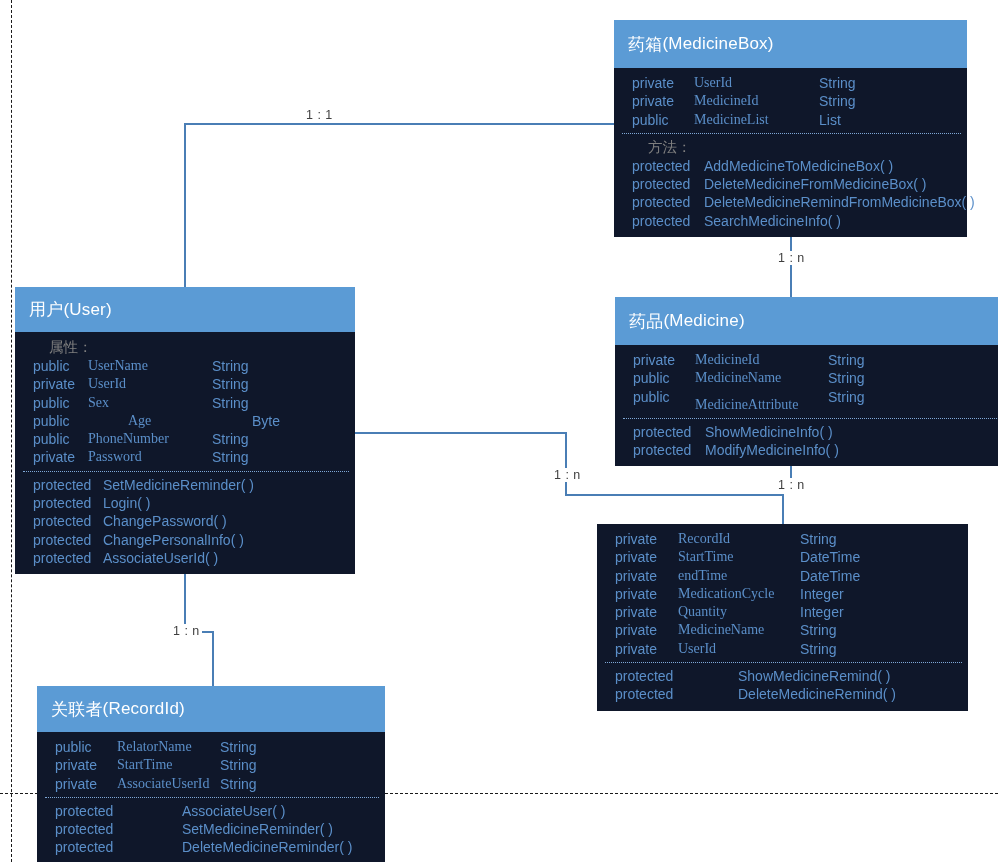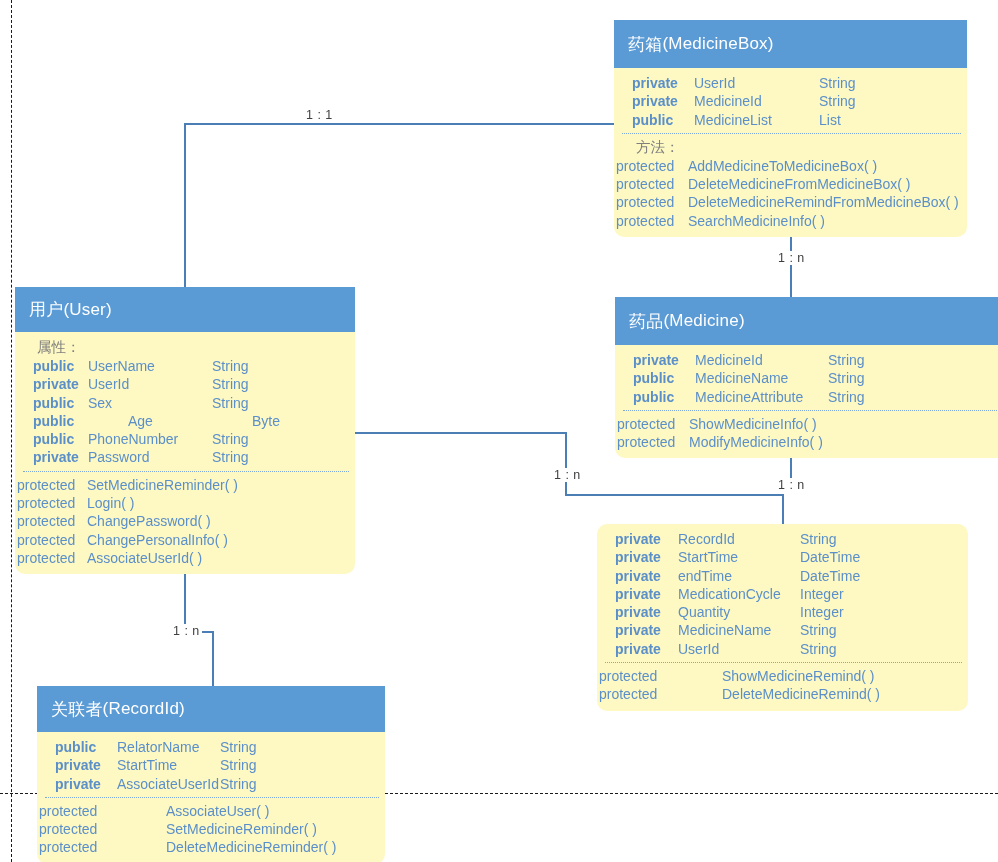--- a/index.html
+++ b/index.html
@@ -52,67 +52,66 @@
     background: #ffffff;
     padding: 0 2px;
     white-space: nowrap;
     letter-spacing: 0.5px;
     line-height: 14px;
   }
 
   
   .uml-class {
     position: absolute;
-    background: #fef9c3;
+    background: #0f172a;
     box-sizing: border-box;
-    border-radius: 10px;
   }
   .uml-header {
     background: #5b9bd5;
     color: #ffffff;
     box-sizing: border-box;
     display: flex;
     align-items: center;
     padding-left: 14px;
     font-size: 17px;
     letter-spacing: 0.2px;
   }
   .uml-header .cn { font-size: 17px; }
   .uml-body {
     box-sizing: border-box;
     padding: 6px 0 7px 0;
   }
   .section-label {
     color: #7f7f7f;
     font-size: 14.5px;
-    padding-left: 22px;
+    padding-left: 34px;
     line-height: 19px;
   }
   .row {
     display: flex;
     color: #5b8fc9;
     font-size: 14px;
     line-height: 18.3px;
     padding-left: 18px;
     white-space: nowrap;
   }
-  .row .vis { flex: 0 0 auto; font-weight: bold; }
-  .row .nm  { flex: 0 0 auto; }
+  .row .vis { flex: 0 0 auto; }
+  .row .nm  { flex: 0 0 auto; font-family: Liberation Serif, serif; }
   .row .ty  { flex: 0 0 auto; }
   .divider {
     border-top: 1.2px dotted #7fa8d6;
     margin: 4px 6px 4px 8px;
     height: 0;
   }
   .m-row {
     display: flex;
     color: #5b8fc9;
     font-size: 14px;
     line-height: 18.3px;
-    padding-left: 2px;
+    padding-left: 18px;
     white-space: nowrap;
   }
   .m-row .vis { flex: 0 0 auto; }
   .m-row .sig { flex: 0 0 auto; }
 </style>
 </head>
 <body>
 
 <div id="canvas">
 
@@ -255,21 +254,21 @@
         <span class="nm" style="width:133px;">MedicineId</span>
         <span class="ty">String</span>
       </div>
       <div class="row">
         <span class="vis" style="width:62px;">public</span>
         <span class="nm" style="width:133px;">MedicineName</span>
         <span class="ty">String</span>
       </div>
       <div class="row">
         <span class="vis" style="width:62px;">public</span>
-        <span class="nm" style="width:133px;">MedicineAttribute</span>
+        <span class="nm" style="width:133px;margin-top:8px;">MedicineAttribute</span>
         <span class="ty">String</span>
       </div>
       <div class="divider"></div>
       <div class="m-row">
         <span class="vis" style="width:72px;">protected</span>
         <span class="sig">ShowMedicineInfo( )</span>
       </div>
       <div class="m-row">
         <span class="vis" style="width:72px;">protected</span>
         <span class="sig">ModifyMedicineInfo( )</span>

